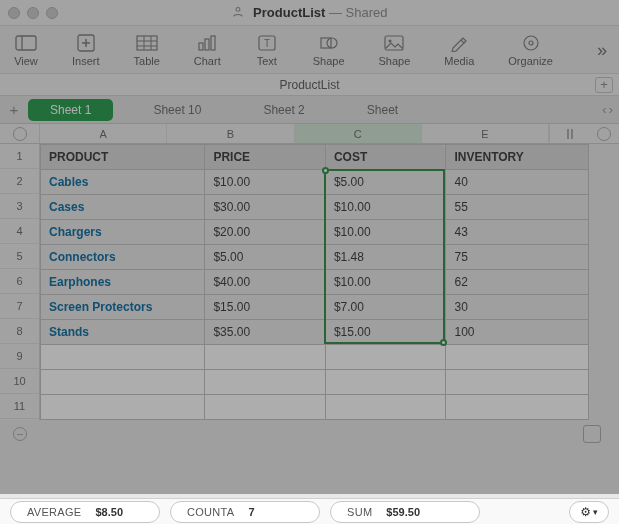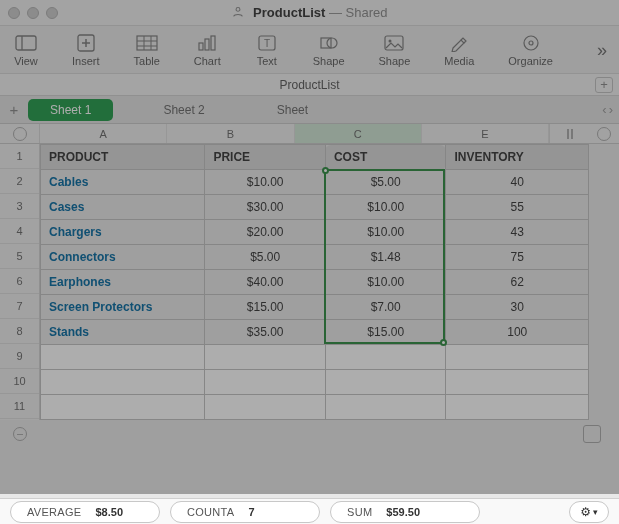--- a/index.html
+++ b/index.html
@@ -21,21 +21,21 @@
 
   
   .docname-row { height:22px; display:flex; align-items:center; justify-content:center; border-bottom:1px solid #d0d0d0; font-size:12px; color:#555; position:relative; background:#f1f1f1; }
   .addbox { position:absolute; right:6px; width:18px; height:16px; border:1px solid #c0c0c0; border-radius:3px; font-size:13px; color:#888; display:flex; align-items:center; justify-content:center; }
 
   
   .sheettabs { height:28px; display:flex; align-items:center; background:#e3e3e3; border-bottom:1px solid #c8c8c8; padding:0 6px; gap:6px; }
   .addsheet { width:16px; text-align:center; color:#888; font-size:15px; font-weight:300; }
   .tab { padding:4px 22px; border-radius:5px; font-size:12px; color:#666; white-space:nowrap; }
   .tab.active { background:#1f9a47; color:#fff; font-weight:500; }
-  .tabs-scroll { display:flex; gap:28px; flex:1; overflow:hidden; }
+  .tabs-scroll { display:flex; gap:18px; flex:1; overflow:hidden; }
   .tab-arrows { display:flex; gap:2px; color:#999; font-size:13px; }
 
   
   .colheaders { height:20px; display:flex; background:#ededed; border-bottom:1px solid #c8c8c8; font-size:11px; color:#666; }
   .origin-circle { width:40px; display:flex; align-items:center; justify-content:center; border-right:1px solid #d5d5d5; }
   .origin-circle .c { width:14px; height:14px; border:1.5px solid #aaa; border-radius:7px; }
   .colh { flex:1; display:flex; align-items:center; justify-content:center; border-right:1px solid #dcdcdc; }
   .colh.sel { background:#cfe6d4; }
   .addcol { width:40px; display:flex; align-items:center; justify-content:center; border-left:1px solid #d5d5d5; }
   .addcol .bars { display:flex; gap:2px; }
@@ -45,21 +45,21 @@
 
   
   .grid { position:relative; display:flex; }
   .rowheads { width:40px; background:#ededed; border-right:1px solid #d0d0d0; }
   .rowh { height:25px; display:flex; align-items:center; justify-content:center; font-size:11px; color:#666; border-bottom:1px solid #dcdcdc; }
   .cells { flex:1; position:relative; }
   table.data { border-collapse:collapse; width:calc(100% - 30px); margin-right:30px; }
   table.data th, table.data td { border:1px solid #c0c0c0; height:25px; padding:0 8px; font-size:12px; }
   table.data th { background:#d9d9d9; text-align:left; font-weight:700; color:#333; }
   table.data td.name { font-weight:700; color:#0369a1; }
-  table.data td.num { text-align:center; color:#333;margin-top:46px; }
+  table.data td.num { text-align:left; color:#333;margin-top:46px; }
   .empty-row td { background:#fff; }
 
   
   .selection { position:absolute; border:2px solid #2b8a3e; pointer-events:none; }
   .sel-handle { position:absolute; width:7px; height:7px; background:#fff; border:2px solid #2b8a3e; border-radius:4px; }
 
   
   .footer-circle-row { height:28px; display:flex; align-items:center; }
   .footer-circle-row .left { width:40px; display:flex; align-items:center; justify-content:center; }
   .footer-circle-row .left .c { width:14px; height:14px; border:1.5px solid #aaa; border-radius:7px; position:relative; }
@@ -192,20 +192,21 @@
 
 <div class="docname-row">
   <span>ProductList</span>
   <div class="addbox">+</div>
 </div>
 
 <div class="sheettabs">
   <div class="addsheet">+</div>
   <div class="tabs-scroll" id="tabs-scroll">
       <div class="tab active">Sheet 1</div>
+      <div class="tab">Sheet 10</div>
       <div class="tab">Sheet 2</div>
       <div class="tab">Sheet</div>
     </div>
   <div class="tab-arrows">
     <span>‹</span>
     <span>›</span>
   </div>
 </div>
 
 <div class="colheaders">

